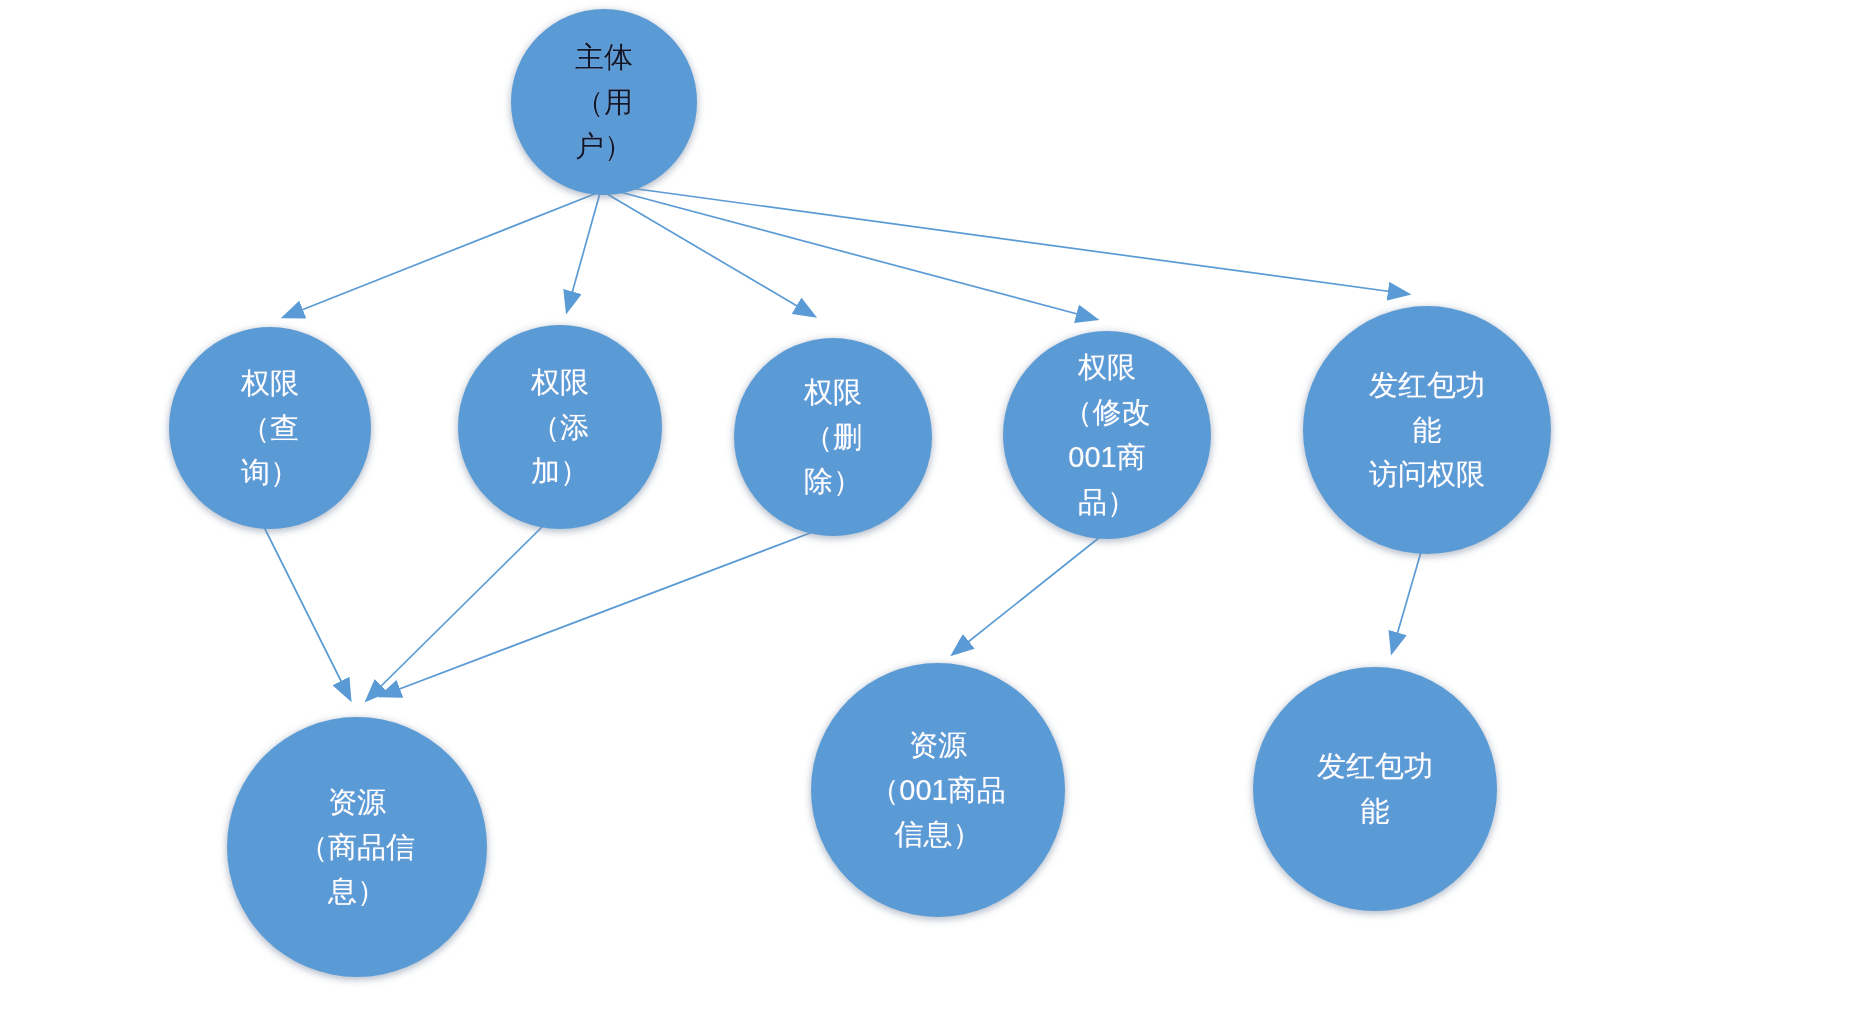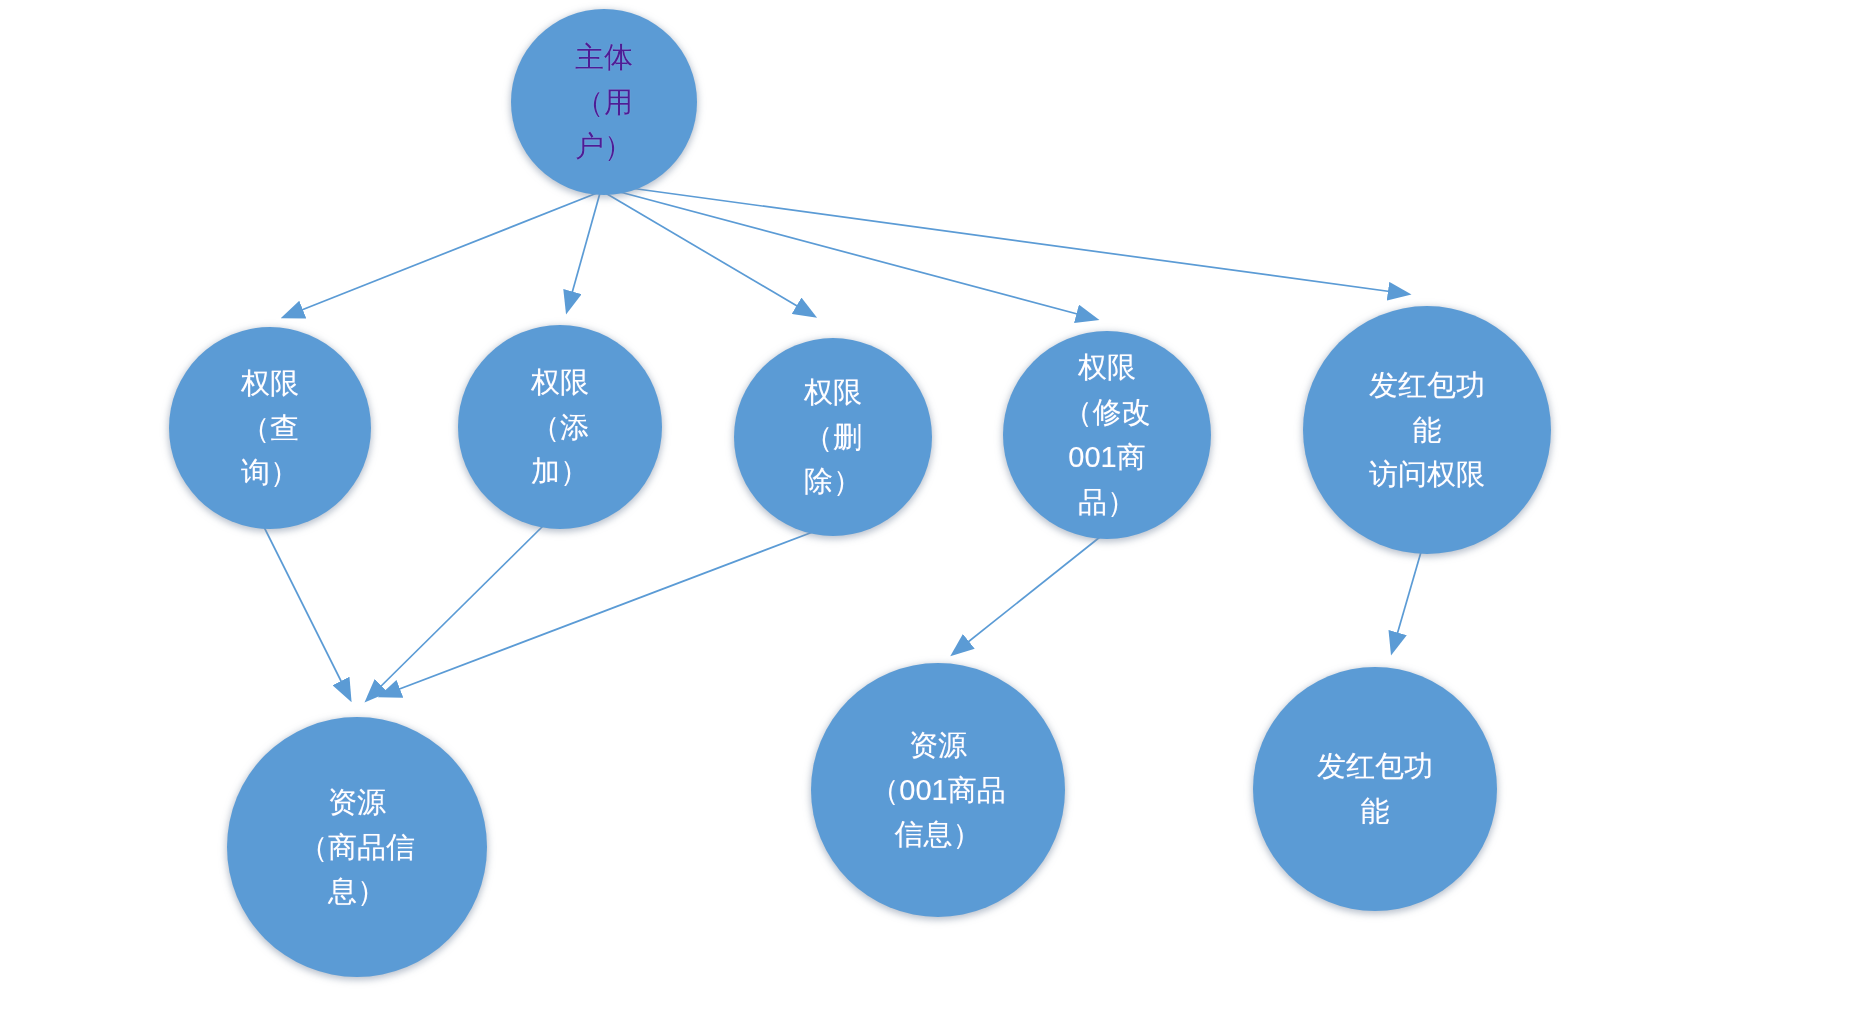--- a/index.html
+++ b/index.html
@@ -59,21 +59,21 @@
         <line x1="608" y1="185" x2="1408" y2="294" stroke="#5b9bd5" stroke-width="1.7" marker-end="url(#arrowhead)"></line>
         <line x1="262" y1="523" x2="350" y2="699" stroke="#5b9bd5" stroke-width="1.7" marker-end="url(#arrowhead)"></line>
         <line x1="545" y1="524" x2="367" y2="700" stroke="#5b9bd5" stroke-width="1.7" marker-end="url(#arrowhead)"></line>
         <line x1="818" y1="530" x2="381" y2="696" stroke="#5b9bd5" stroke-width="1.7" marker-end="url(#arrowhead)"></line>
         <line x1="1100" y1="537" x2="953" y2="654" stroke="#5b9bd5" stroke-width="1.7" marker-end="url(#arrowhead)"></line>
         <line x1="1421" y1="552" x2="1392" y2="652" stroke="#5b9bd5" stroke-width="1.7" marker-end="url(#arrowhead)"></line>
       </g>
   </svg>
   <div id="node-layer">
       <div class="node" style="left: 511px; top: 9px; width: 186px; height: 186px; background: rgb(91, 155, 213);">
-        <span class="node-label" style="color: #4c1d95;">主体
+        <span class="node-label" style="color: #0f172a;">主体
 （用
 户）</span>
       </div>
       <div class="node" style="left: 169px; top: 327px; width: 202px; height: 202px; background: rgb(91, 155, 213);">
         <span class="node-label" style="color: rgb(255, 255, 255);">权限
 （查
 询）</span>
       </div>
       <div class="node" style="left: 458px; top: 325px; width: 204px; height: 204px; background: rgb(91, 155, 213);">
         <span class="node-label" style="color: rgb(255, 255, 255);">权限

